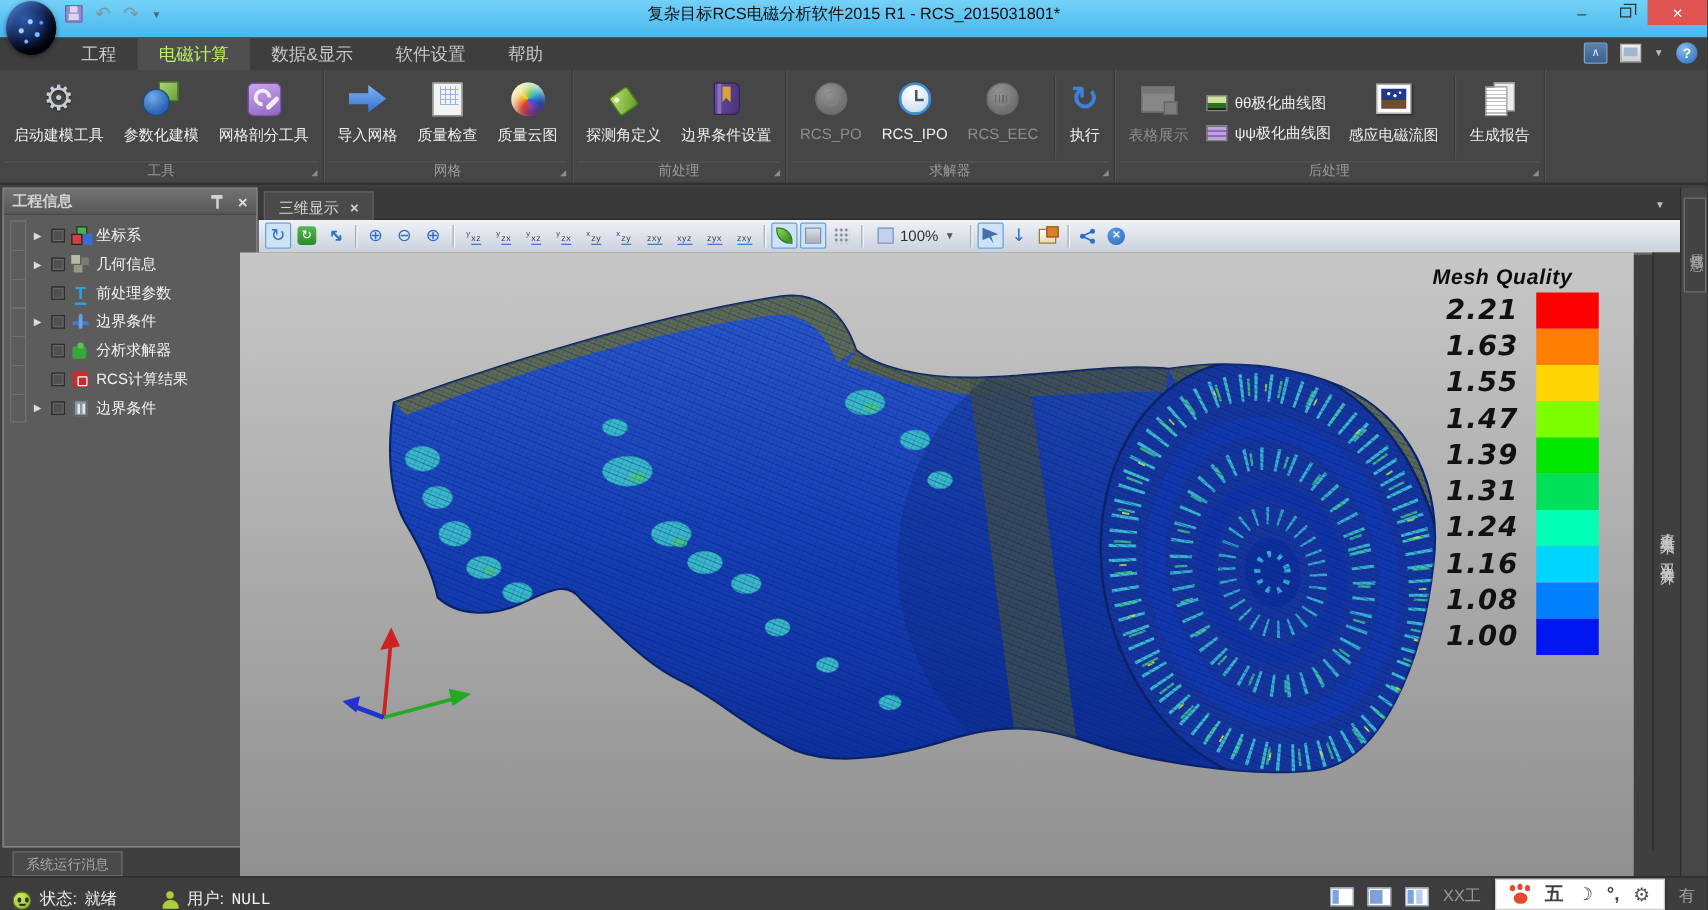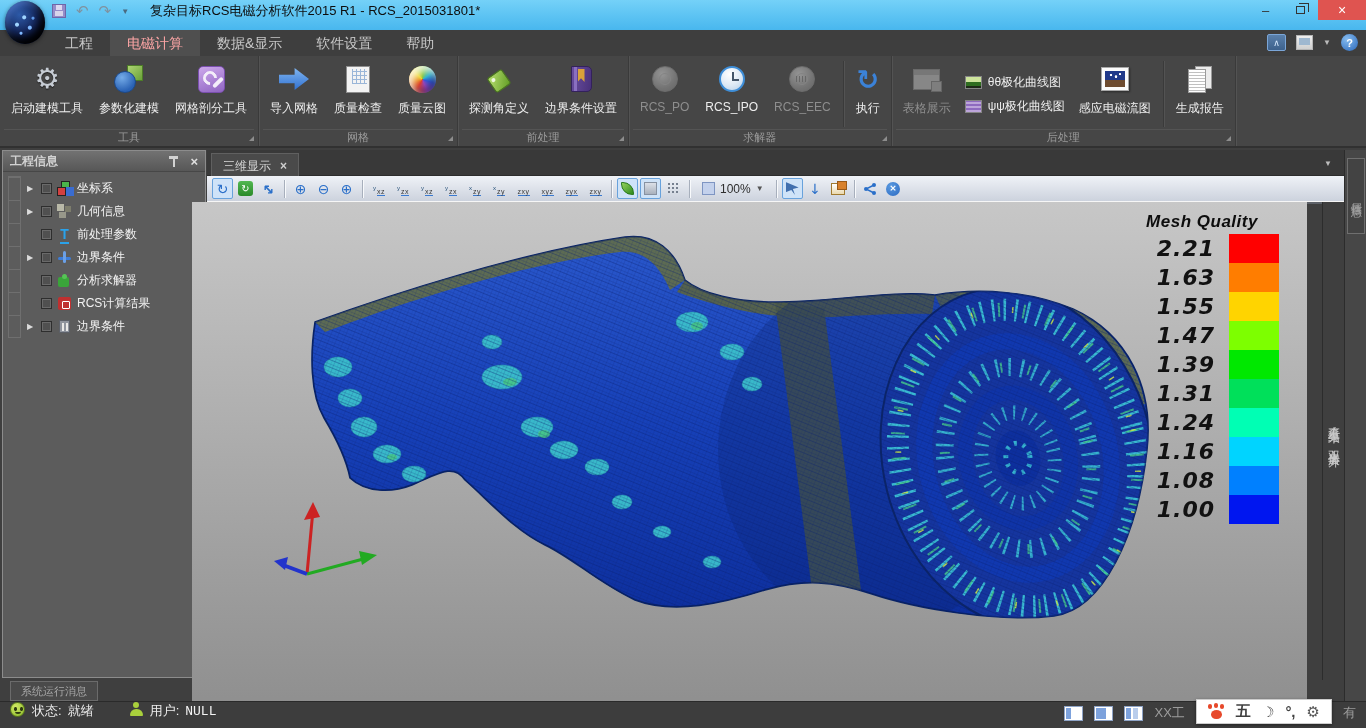--- a/index.html
+++ b/index.html
@@ -4,21 +4,21 @@
 <style>
   *{margin:0;padding:0;box-sizing:border-box}
   html,body{width:1366px;height:728px}
   body{font-family:"Liberation Sans","DejaVu Sans",sans-serif;background:#222}
   #app{position:relative;width:1366px;height:728px;background:#3f3f3f;overflow:hidden}
 
   
   .titlebar{position:absolute;left:0;top:0;width:100%;height:30px;
     background:linear-gradient(#74d1f8,#48b7ee)}
   .title{position:absolute;left:150px;right:150px;top:0;height:22px;line-height:22px;
-    text-align:left;font-size:13px;color:#0d0d0d;white-space:nowrap;overflow:hidden}
+    text-align:center;font-size:13px;color:#0d0d0d;white-space:nowrap;overflow:hidden}
   .logo{position:absolute;left:5px;top:1px;width:40px;height:43px;border-radius:50%;z-index:20;
     background:radial-gradient(circle at 36% 32%,#2d5aa8 0%,#15285e 45%,#070c28 80%);
     box-shadow:inset -4px -6px 9px #000,inset 2px 3px 6px rgba(110,160,255,.55),0 1px 4px rgba(0,0,0,.5)}
   .logo::before{content:"";position:absolute;inset:0;border-radius:50%;
     background:
      radial-gradient(circle at 30% 55%,#9fd4ff 0 1.5px,transparent 2.5px),
      radial-gradient(circle at 48% 38%,#9fd4ff 0 1.5px,transparent 2.5px),
      radial-gradient(circle at 62% 62%,#7fb8ff 0 1.5px,transparent 2.5px),
      radial-gradient(circle at 40% 75%,#7fb8ff 0 1px,transparent 2px),
      radial-gradient(circle at 70% 40%,#5f98e8 0 1px,transparent 2px)}
@@ -31,21 +31,21 @@
   .winbtns{position:absolute;right:0;top:0;display:flex;z-index:5}
   .wbtn{width:35px;height:20px;display:flex;align-items:center;justify-content:center;
     color:#333;font-size:13px;line-height:1}
   .wbtn.restore .dblbox{width:9px;height:8px;border:1px solid #333;position:relative;background:transparent}
   .wbtn.restore .dblbox::before{content:"";position:absolute;left:2px;top:-4px;width:9px;height:8px;border:1px solid #333;border-bottom:none;border-left:none}
   .wbtn.close{width:48px;background:#df5450;color:#fff;font-size:14px}
 
   
   .menubar{position:absolute;left:0;top:30px;width:100%;height:26px;background:#3e3e3e;display:flex;padding-left:48px}
   .mtab{padding:0 17px;line-height:26px;font-size:14px;color:#c7c7c7;cursor:default}
-  .mtab.active{background:#4f4f4f;color:#fca5a5}
+  .mtab.active{background:#4f4f4f;color:#bef264}
   .menu-right{position:absolute;right:8px;top:34px;display:flex;gap:10px;align-items:center}
   .chev{width:19px;height:17px;border:1px solid #7ba6d8;border-radius:2px;background:linear-gradient(#5a80ab,#3d618c);
     color:#d8eaff;font-size:9px;display:flex;align-items:center;justify-content:center}
   .disp{width:17px;height:15px;border:1px solid #b5b5b5;background:linear-gradient(#efefef,#cfcfcf);position:relative}
   .disp::before{content:"";position:absolute;inset:2px 2px 4px 2px;background:#9fb8d0}
   .dd{font-size:8px;color:#bbb}
   .help{width:17px;height:17px;border-radius:50%;background:radial-gradient(circle at 35% 30%,#85bcf0,#2a66b8);
     color:#fff;font-size:11px;font-weight:bold;display:flex;align-items:center;justify-content:center}
 
   
@@ -215,21 +215,21 @@
   .results-strip{position:absolute;left:1322px;top:202px;width:22px;height:478px;background:#3f3f3f;
     border-left:1px solid #2c2c2c;display:flex;align-items:center;justify-content:center}
   .vtext{writing-mode:vertical-rl;text-orientation:upright;font-size:12px;color:#c9c9c9;letter-spacing:2px}
   .outer-strip{position:absolute;left:1344px;top:150px;width:22px;height:551px;background:#474747;border-left:1px solid #2c2c2c}
   .prop-tab{position:absolute;left:2px;top:8px;width:18px;height:76px;background:#434343;border:1px solid #6f6f6f;
     display:flex;align-items:center;justify-content:center}
   .prop-tab .vtext{font-size:11px;color:#9f9f9f;letter-spacing:1px}
 
   
   .statusbar{position:absolute;left:0;bottom:0;width:100%;height:27px;background:#3d3d3d;border-top:1px solid #2a2a2a;
-    display:flex;align-items:flex-start;padding:0 10px;gap:7px;font-size:13px;color:#ececec}
+    display:flex;align-items:flex-end;padding:0 10px;gap:7px;font-size:13px;color:#ececec}
   .smiley{width:15px;height:15px;border-radius:50%;border:1px solid #5a7a1a;position:relative;
     background:radial-gradient(circle at 35% 28%,#d2ea64,#8ab82a)}
   .smiley::before{content:"";position:absolute;left:3px;top:4px;width:2.5px;height:3.5px;border-radius:50%;
     background:#2e3a10;box-shadow:6px 0 0 #2e3a10}
   .smiley::after{content:"";position:absolute;left:4px;bottom:2.5px;width:6px;height:3px;
     border-bottom:2px solid #2e3a10;border-radius:50%}
   .person{width:13px;height:15px;position:relative}
   .person::before{content:"";position:absolute;left:3.5px;top:0;width:6px;height:6px;border-radius:50%;background:#a9d03c}
   .person::after{content:"";position:absolute;left:0;bottom:1px;width:13px;height:7px;border-radius:6px 6px 1px 1px;background:#a9d03c}
   .sb-group{display:flex;align-items:center;gap:6px}

